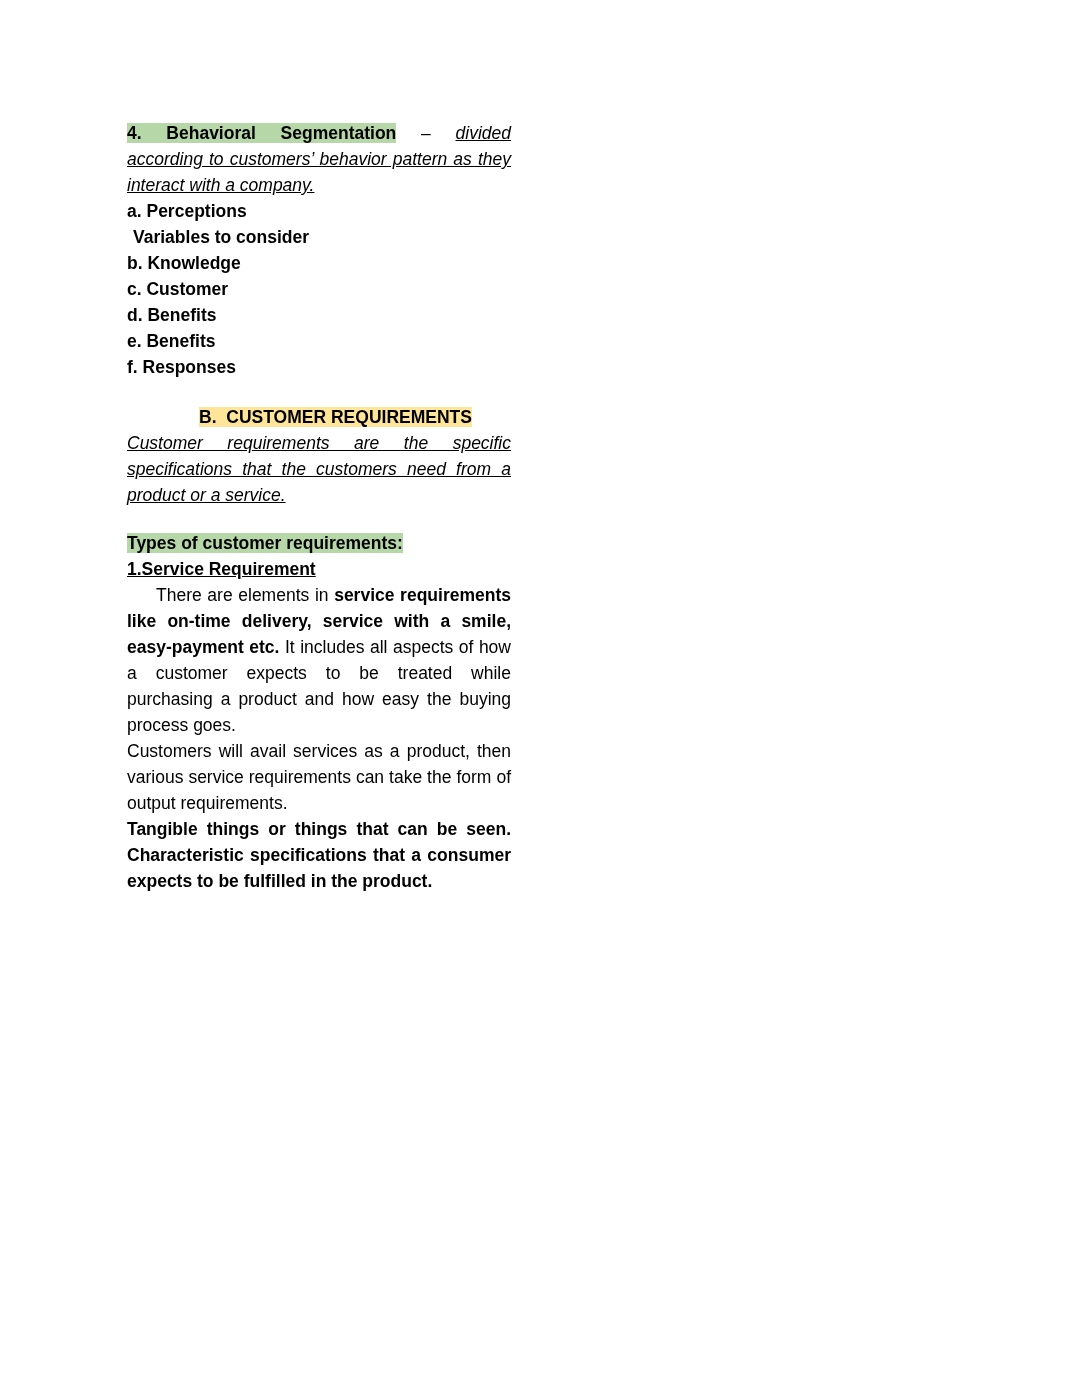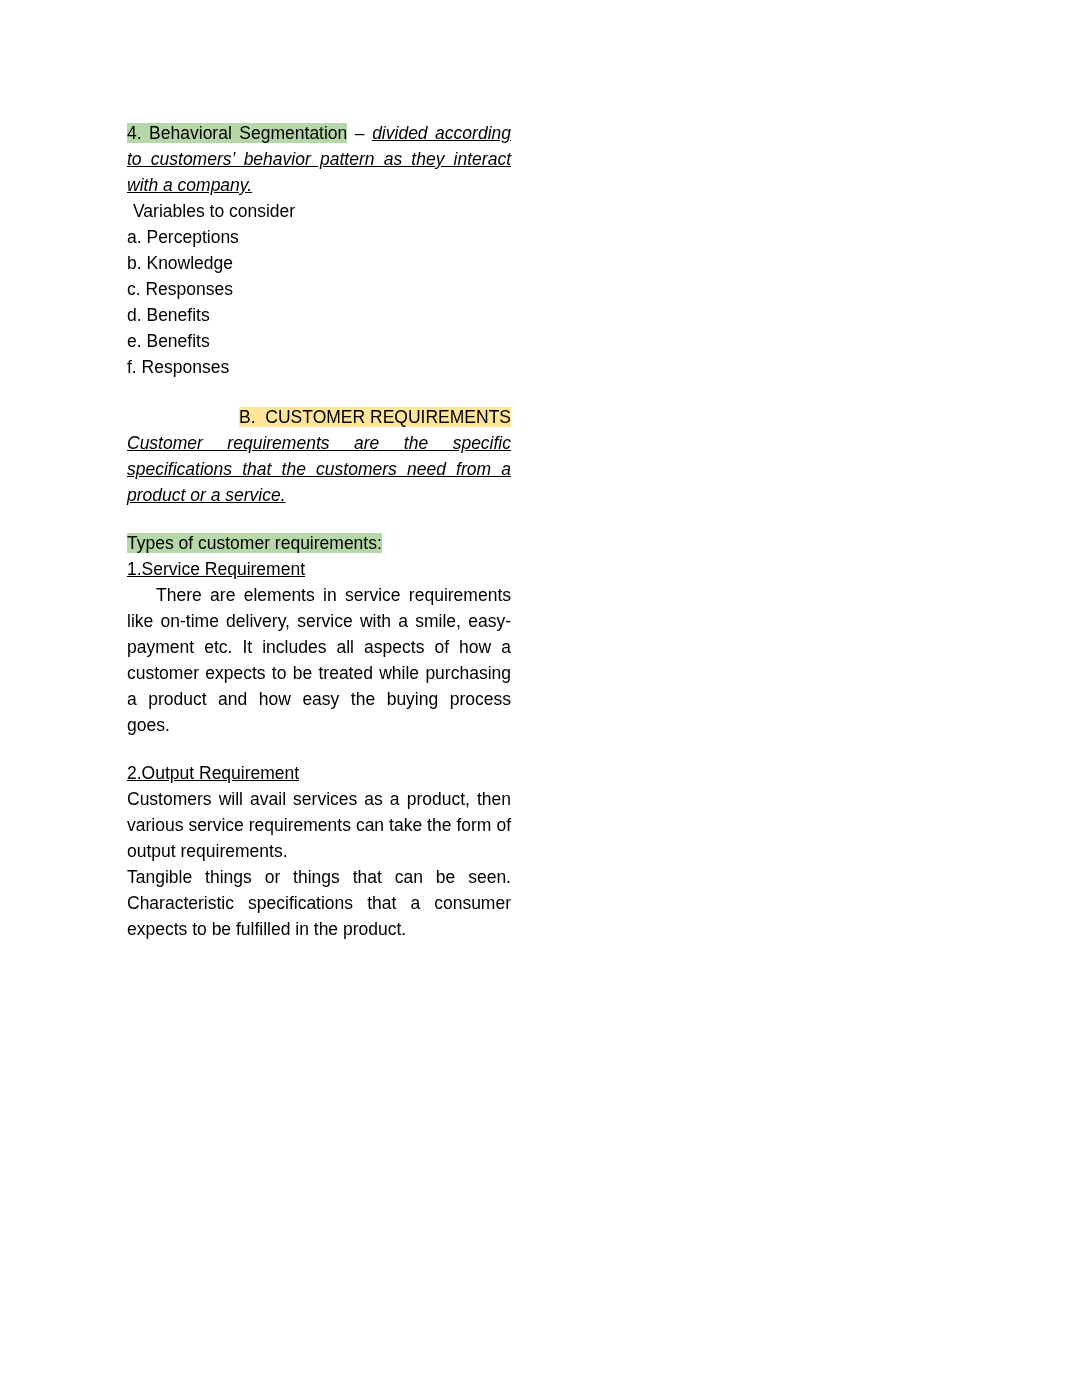--- a/index.html
+++ b/index.html
@@ -18,60 +18,59 @@
     left: 127px;
     top: 120px;
     width: 384px;
     font-size: 17.5px;
     line-height: 26px;
   }
   .para {
     margin: 0;
     text-align: justify;
   }
-  .bold { font-weight: normal; }
+  .bold { font-weight: bold; }
   .italic { font-style: italic; }
   .underline { text-decoration: underline; }
   .hl-green { background-color: #b6d7a8; }
   .hl-yellow { background-color: #ffe599; }
   .indent-small { text-indent: 6px; }
   .indent-first { text-indent: 29px; }
   .mt-section { margin-top: 24px; }
   .mt-block { margin-top: 22px; }
-  .sectionB-heading { padding-left: 33px; text-align: right; }
+  .sectionB-heading { padding-left: 33px; text-align: center; }
 </style>
 </head>
 <body>
 
 <div class="page">
   <div class="content">
 
     <p class="para"><span class="bold hl-green">4. Behavioral Segmentation</span><span> – </span><span class="italic underline">divided according to customers’ behavior pattern as they interact with a company.</span></p>
 
+    <p class="para bold">a. Perceptions</p>
+
     <p class="para bold indent-small">Variables to consider</p>
-
-    <p class="para bold">a. Perceptions</p>
     <p class="para bold">b. Knowledge</p>
-    <p class="para bold">c. Responses</p>
+    <p class="para bold">c. Customer</p>
     <p class="para bold">d. Benefits</p>
     <p class="para bold">e. Benefits</p>
     <p class="para bold">f. Responses</p>
 
     <p class="para sectionB-heading mt-section"><span class="bold hl-yellow">B.&nbsp; CUSTOMER REQUIREMENTS</span></p>
 
     <p class="para italic underline">Customer requirements are the specific specifications that the customers need from a product or a service.</p>
 
     <p class="para mt-block"><span class="bold hl-green">Types of customer requirements:</span></p>
 
     <p class="para bold underline">1.Service Requirement</p>
 
 
     <p class="para indent-first"><span>There are elements in </span><span class="bold">service requirements like on-time delivery, service with a smile, easy-payment etc.</span><span> It includes all aspects of how a customer expects to be treated while purchasing a product and how easy the buying process goes.</span></p>
 
-    <p class="para bold underline mt-block">2.Output Requirement</p>
 
     <p class="para">Customers will avail services as a product, then various service requirements can take the form of output requirements.</p>
 
     <p class="para bold">Tangible things or things that can be seen. Characteristic specifications that a consumer expects to be fulfilled in the product.</p>
 
 
   </div>
 </div>
 
 </body></html>

